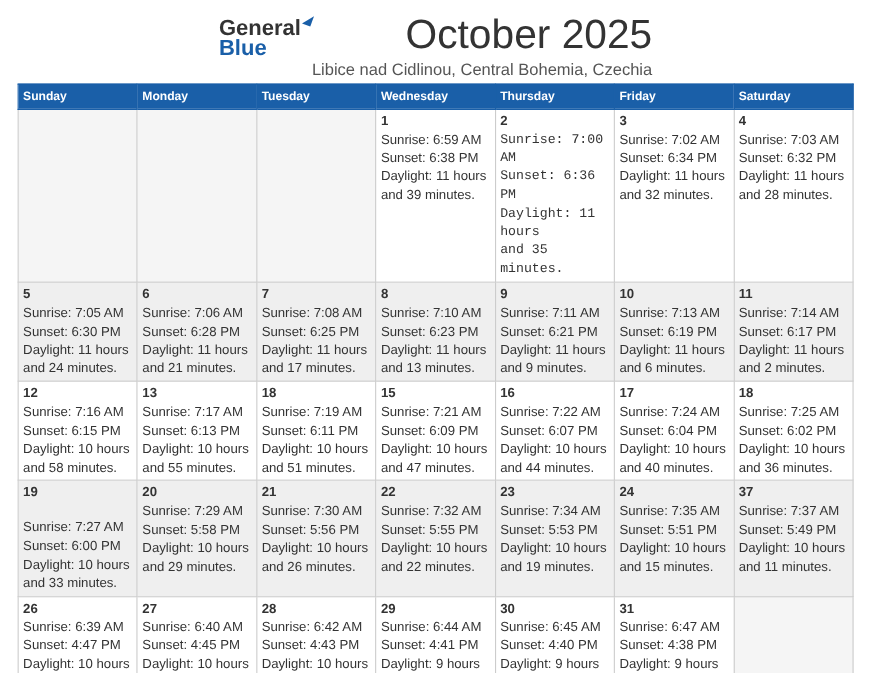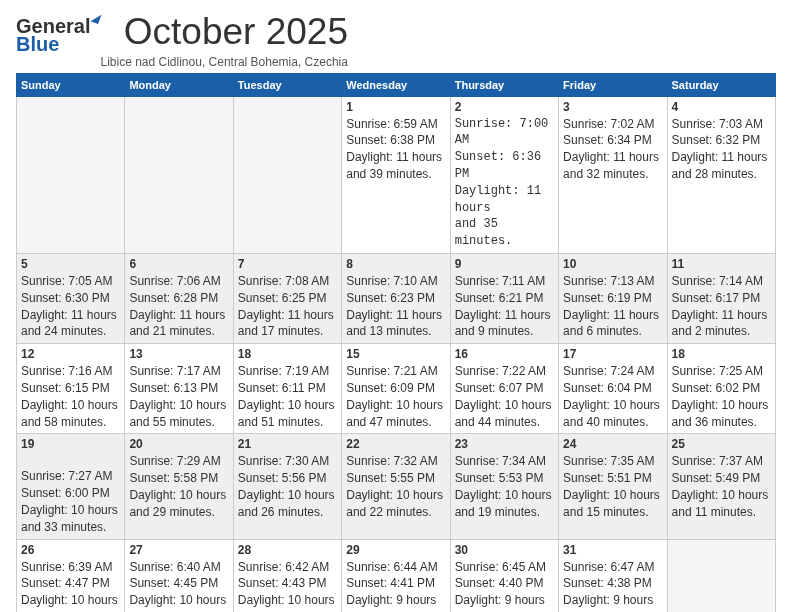--- a/index.html
+++ b/index.html
@@ -10,21 +10,21 @@
       height: 612px;
       overflow: hidden;
     }
     .container {
       width: 792px;
       padding: 12px 16px 8px 16px;
     }
     .header-row {
       display: flex;
       align-items: flex-start;
-      justify-content: flex-start;
+      justify-content: center;
       margin-bottom: 4px;
     }
     .logo {
       display: flex;
       flex-direction: column;
       align-items: flex-start;
       margin-top: 4px;
     }
     .logo-text {
       font-size: 20px;
@@ -46,21 +46,21 @@
     .title-section {
       text-align: right;
     }
     .month-title {
       font-size: 37px;
       color: #333;
       font-weight: normal;
       line-height: 1.1;
     }
     .location-title {
-      font-size: 12px;
+      font-size: 15px;
       color: #555;
       margin-top: 2px;
     }
     .calendar {
       width: 100%;
       border-collapse: collapse;
       table-layout: fixed;
     }
     .calendar th {
       background: #1a5fa8;
@@ -300,21 +300,21 @@
 and 19 minutes.</div>
           </td>
           <td>
             <span class="day-num">24</span>
             <div class="day-info" style="white-space: pre-line;">Sunrise: 7:35 AM
 Sunset: 5:51 PM
 Daylight: 10 hours
 and 15 minutes.</div>
           </td>
           <td>
-            <span class="day-num">25</span>
+            <span class="day-num">37</span>
             <div class="day-info" style="white-space: pre-line;">Sunrise: 7:37 AM
 Sunset: 5:49 PM
 Daylight: 10 hours
 and 11 minutes.</div>
           </td>
         </tr>
         <tr>
           <td>
             <span class="day-num">26</span>
             <div class="day-info" style="white-space: pre-line;">Sunrise: 6:39 AM

